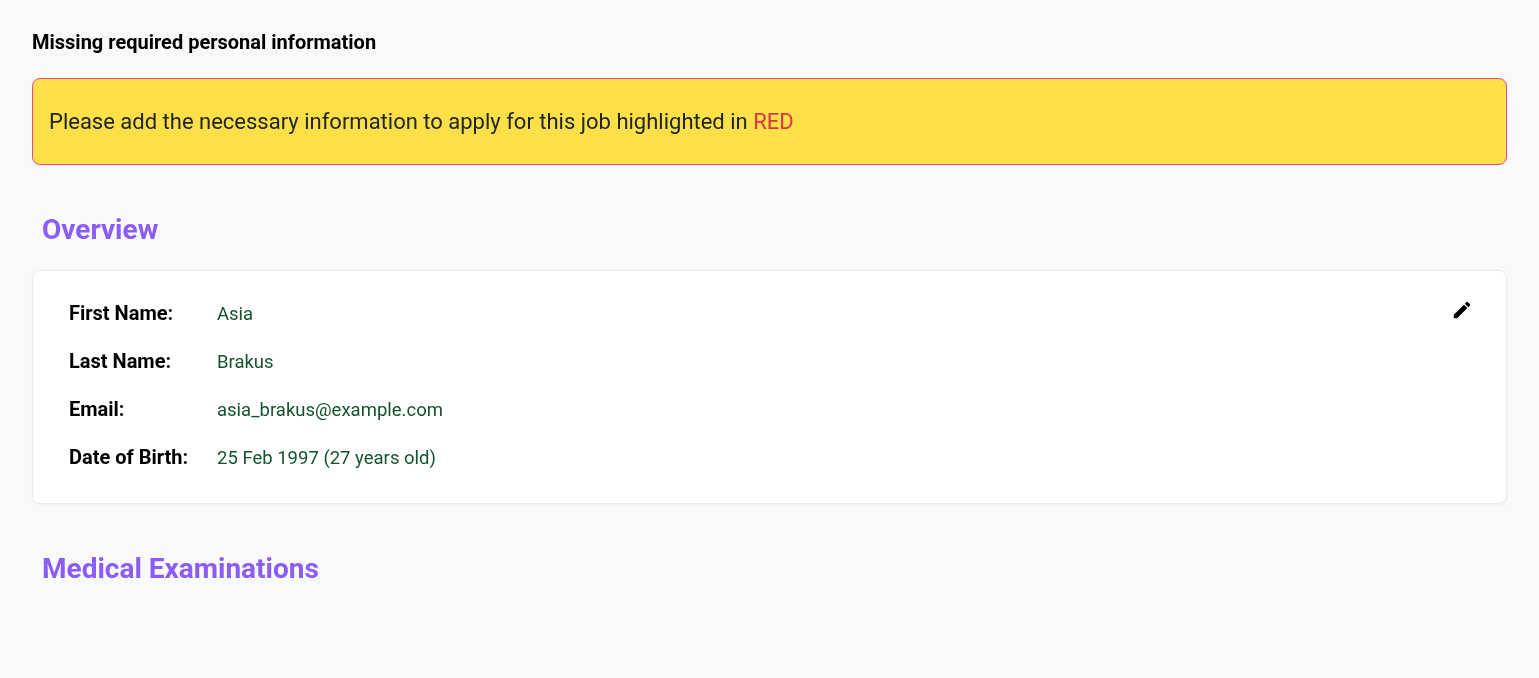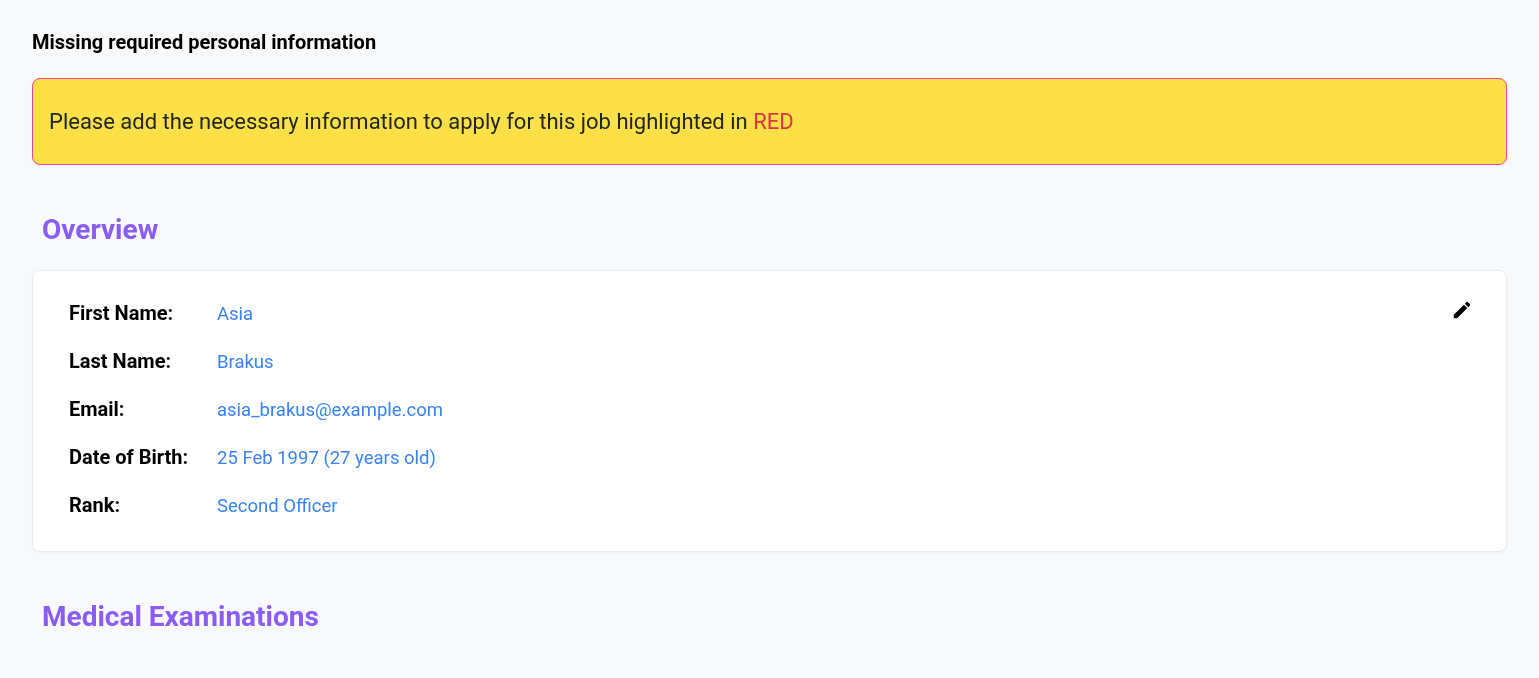--- a/index.html
+++ b/index.html
@@ -79,21 +79,21 @@
     }
     .field-label {
       font-weight: 700;
       font-size: 20px;
       width: 148px;
       flex-shrink: 0;
       color: #000;
     }
     .field-value {
       font-size: 18.5px;
-      color: #3b82f6;
+      color: #14532d;
     }
   </style>
 </head>
 <body>
 
 <h1 class="page-title">Missing required personal information</h1>
 
 <div class="alert-card">
   <p class="alert-text">
     <span>Please add the necessary information to apply for this job highlighted in </span><span class="alert-red">RED</span>
@@ -124,19 +124,15 @@
   <div class="field-row">
     <div class="field-label">Email:</div>
     <div class="field-value">asia_brakus@example.com</div>
   </div>
 
   <div class="field-row">
     <div class="field-label">Date of Birth:</div>
     <div class="field-value">25 Feb 1997 (27 years old)</div>
   </div>
 
-  <div class="field-row">
-    <div class="field-label">Rank:</div>
-    <div class="field-value">Second Officer</div>
-  </div>
 </div>
 
 <h2 class="section-title">Medical Examinations</h2>
 
 </body></html>

